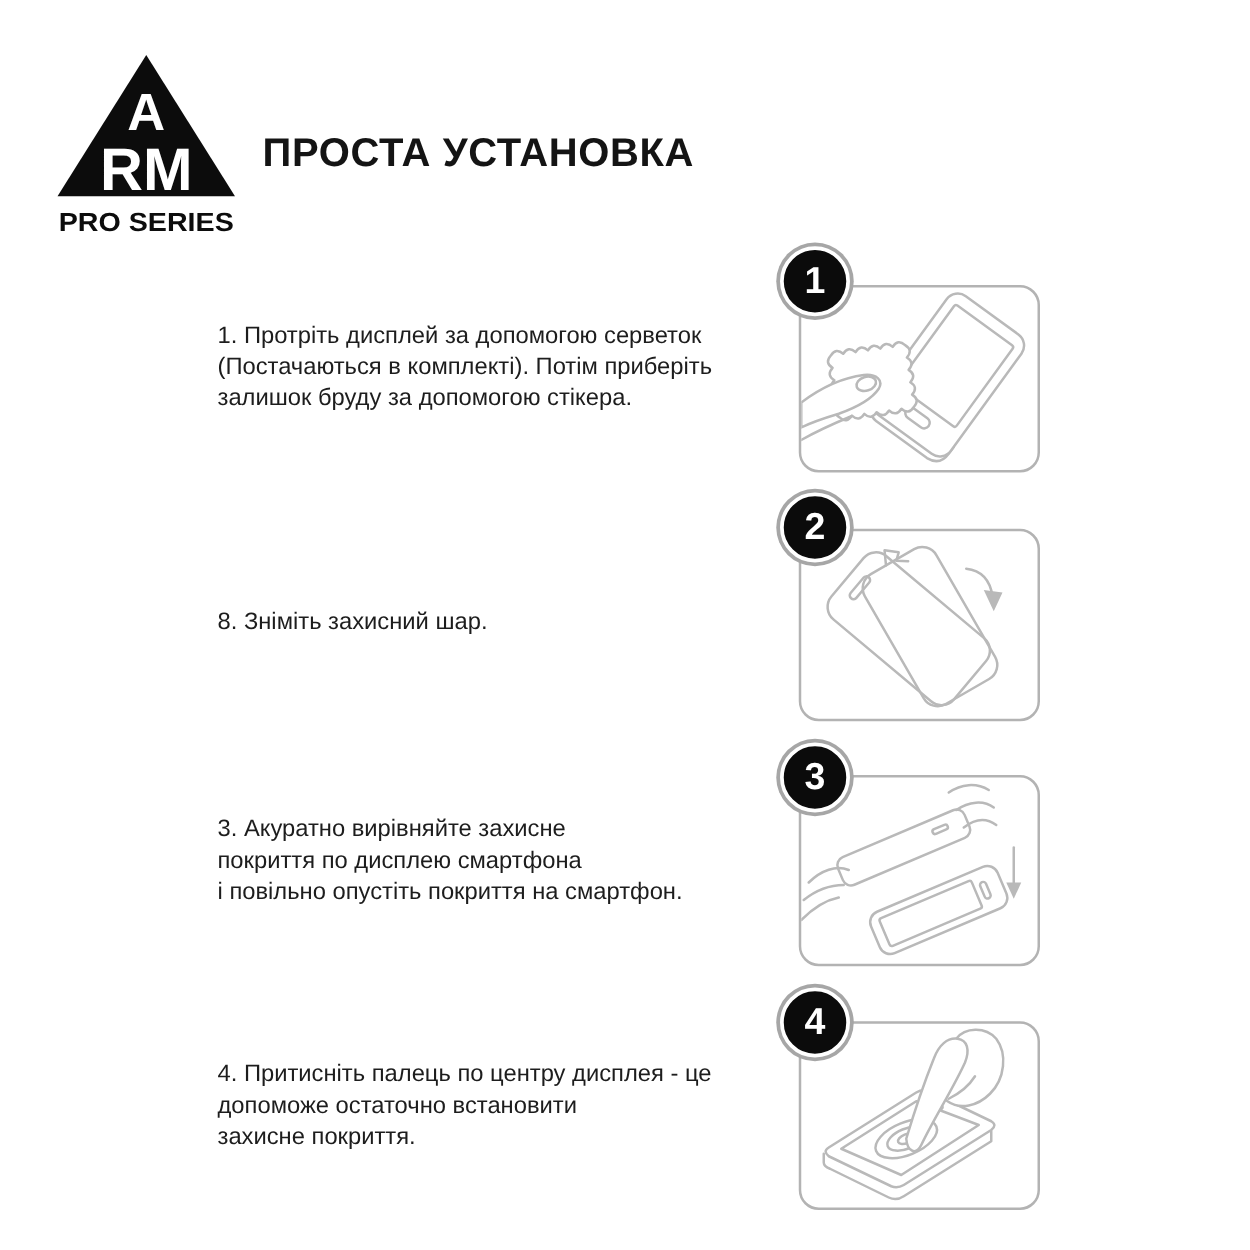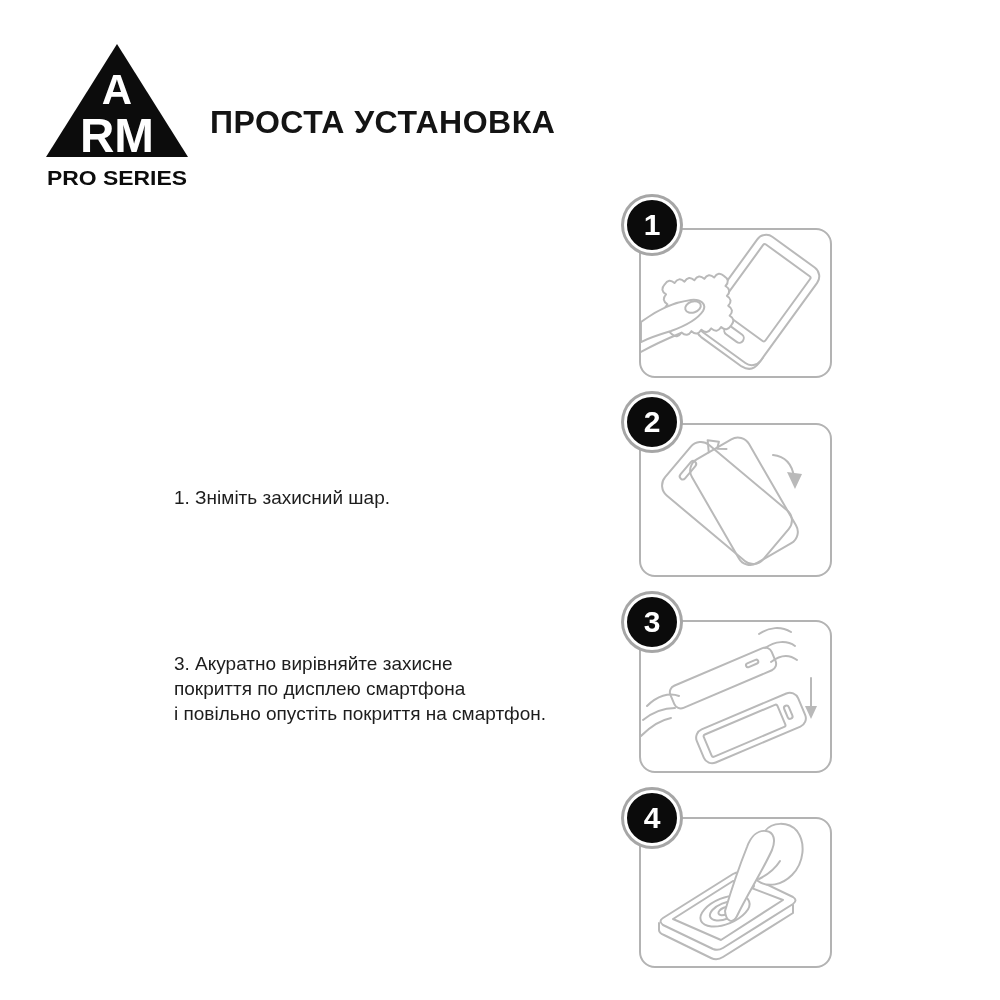--- a/index.html
+++ b/index.html
@@ -68,24 +68,30 @@
     <svg viewBox="0 0 150 150">
       <polygon points="75,4 146,117 4,117" fill="#0c0c0c"></polygon>
       <text x="75" y="64" text-anchor="middle" font-size="42" fill="#ffffff">A</text>
       <text x="75" y="112" text-anchor="middle" font-size="48" fill="#ffffff" textLength="74" lengthAdjust="spacingAndGlyphs">RM</text>
       <text x="75" y="145" text-anchor="middle" font-size="21" fill="#0c0c0c" textLength="140" lengthAdjust="spacingAndGlyphs">PRO SERIES</text>
     </svg>
   </div>
 
   <h1 class="title">ПРОСТА УСТАНОВКА</h1>
 
-  <p class="step-text" id="step-text-2">1. Зніміть захисний шар.</p>
+  <p class="step-text" id="step-text-1">1. Протріть дисплей за допомогою серветок
+(Постачаються в комплекті). Потім приберіть
+залишок бруду за допомогою стікера.</p>
+  <p class="step-text" id="step-text-2">8. Зніміть захисний шар.</p>
   <p class="step-text" id="step-text-3">3. Акуратно вирівняйте захисне
 покриття по дисплею смартфона
 і повільно опустіть покриття на смартфон.</p>
+  <p class="step-text" id="step-text-4">4. Притисніть палець по центру дисплея - це
+допоможе остаточно встановити
+захисне покриття.</p>
 
   <div class="illu-box" id="illu-box-1">
     <svg viewBox="0 0 189 146">
       <g class="art" transform="translate(118,70) rotate(36)">
         <path d="M -37 44 L -37 51 Q -37 63 -25 64 L 25 64 Q 37 63 37 51 L 37 44"></path>
         <rect x="-37" y="-59" width="74" height="118" rx="11" fill="#ffffff"></rect>
         <rect x="-29" y="-49" width="58" height="80" rx="2"></rect>
         <rect x="-11" y="38" width="22" height="9" rx="4.5"></rect>
       </g>
       <g transform="rotate(-8 57 76)">

